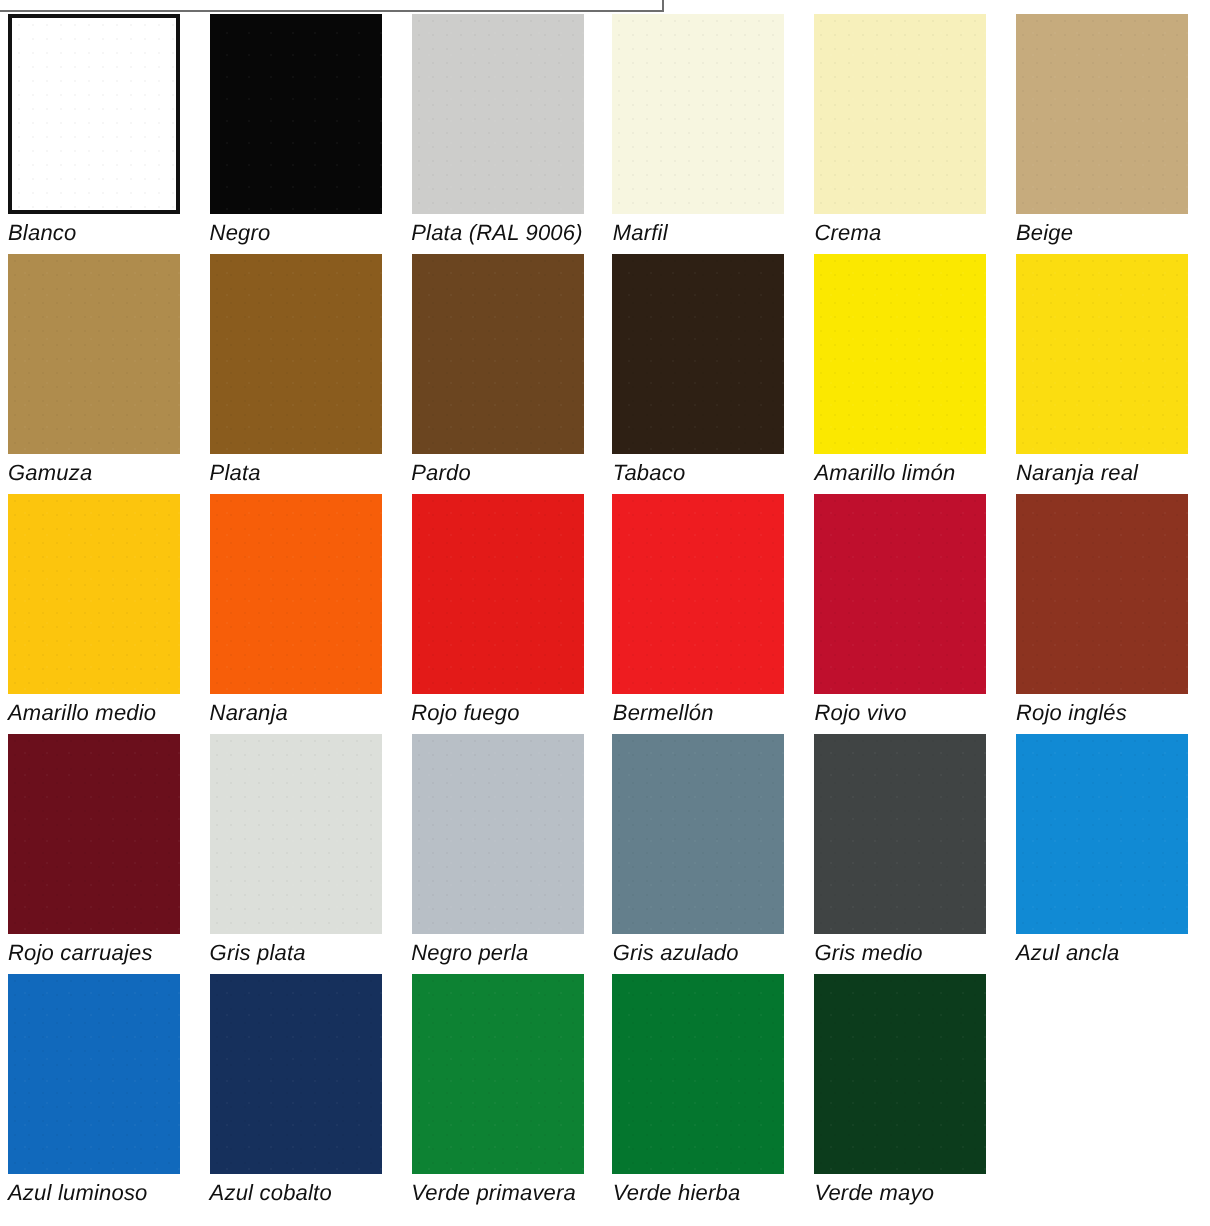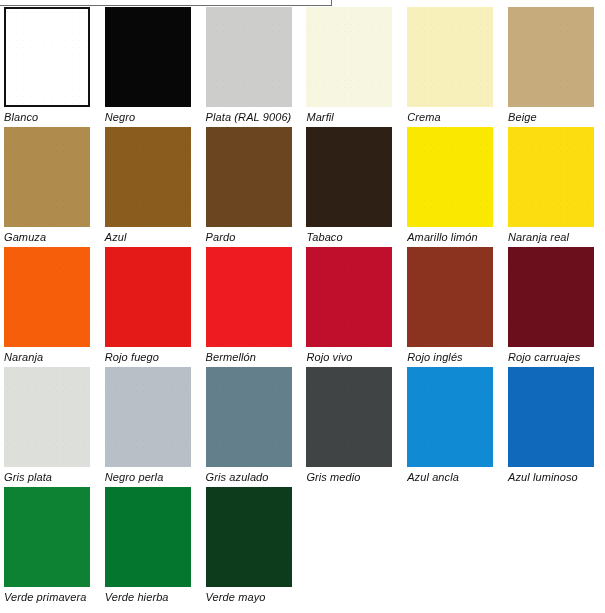--- a/index.html
+++ b/index.html
@@ -104,39 +104,43 @@
     <div class="swatch-cell">
       <div class="swatch-chip" style="background-color: rgb(198, 171, 125);"></div>
       <div class="swatch-label">Beige</div>
     </div>
     <div class="swatch-cell">
       <div class="swatch-chip" style="background-color: rgb(175, 140, 77);"></div>
       <div class="swatch-label">Gamuza</div>
     </div>
     <div class="swatch-cell">
       <div class="swatch-chip" style="background-color: rgb(138, 92, 30);"></div>
-      <div class="swatch-label">Azul</div>
+      <div class="swatch-label">Plata</div>
     </div>
     <div class="swatch-cell">
       <div class="swatch-chip" style="background-color: rgb(107, 69, 32);"></div>
       <div class="swatch-label">Pardo</div>
     </div>
     <div class="swatch-cell">
       <div class="swatch-chip" style="background-color: rgb(46, 32, 20);"></div>
       <div class="swatch-label">Tabaco</div>
     </div>
     <div class="swatch-cell">
       <div class="swatch-chip" style="background-color: rgb(251, 232, 0);"></div>
       <div class="swatch-label">Amarillo limón</div>
     </div>
     <div class="swatch-cell">
       <div class="swatch-chip" style="background-color: rgb(251, 221, 16);"></div>
       <div class="swatch-label">Naranja real</div>
     </div>
     <div class="swatch-cell">
+      <div class="swatch-chip" style="background-color: rgb(252, 197, 13);"></div>
+      <div class="swatch-label">Amarillo medio</div>
+    </div>
+    <div class="swatch-cell">
       <div class="swatch-chip" style="background-color: rgb(247, 94, 9);"></div>
       <div class="swatch-label">Naranja</div>
     </div>
     <div class="swatch-cell">
       <div class="swatch-chip" style="background-color: rgb(227, 26, 24);"></div>
       <div class="swatch-label">Rojo fuego</div>
     </div>
     <div class="swatch-cell">
       <div class="swatch-chip" style="background-color: rgb(238, 28, 32);"></div>
       <div class="swatch-label">Bermellón</div>
@@ -171,20 +175,24 @@
     </div>
     <div class="swatch-cell">
       <div class="swatch-chip" style="background-color: rgb(17, 138, 212);"></div>
       <div class="swatch-label">Azul ancla</div>
     </div>
     <div class="swatch-cell">
       <div class="swatch-chip" style="background-color: rgb(17, 105, 188);"></div>
       <div class="swatch-label">Azul luminoso</div>
     </div>
     <div class="swatch-cell">
+      <div class="swatch-chip" style="background-color: rgb(22, 48, 92);"></div>
+      <div class="swatch-label">Azul cobalto</div>
+    </div>
+    <div class="swatch-cell">
       <div class="swatch-chip" style="background-color: rgb(13, 130, 51);"></div>
       <div class="swatch-label">Verde primavera</div>
     </div>
     <div class="swatch-cell">
       <div class="swatch-chip" style="background-color: rgb(4, 118, 46);"></div>
       <div class="swatch-label">Verde hierba</div>
     </div>
     <div class="swatch-cell">
       <div class="swatch-chip" style="background-color: rgb(12, 60, 28);"></div>
       <div class="swatch-label">Verde mayo</div>

